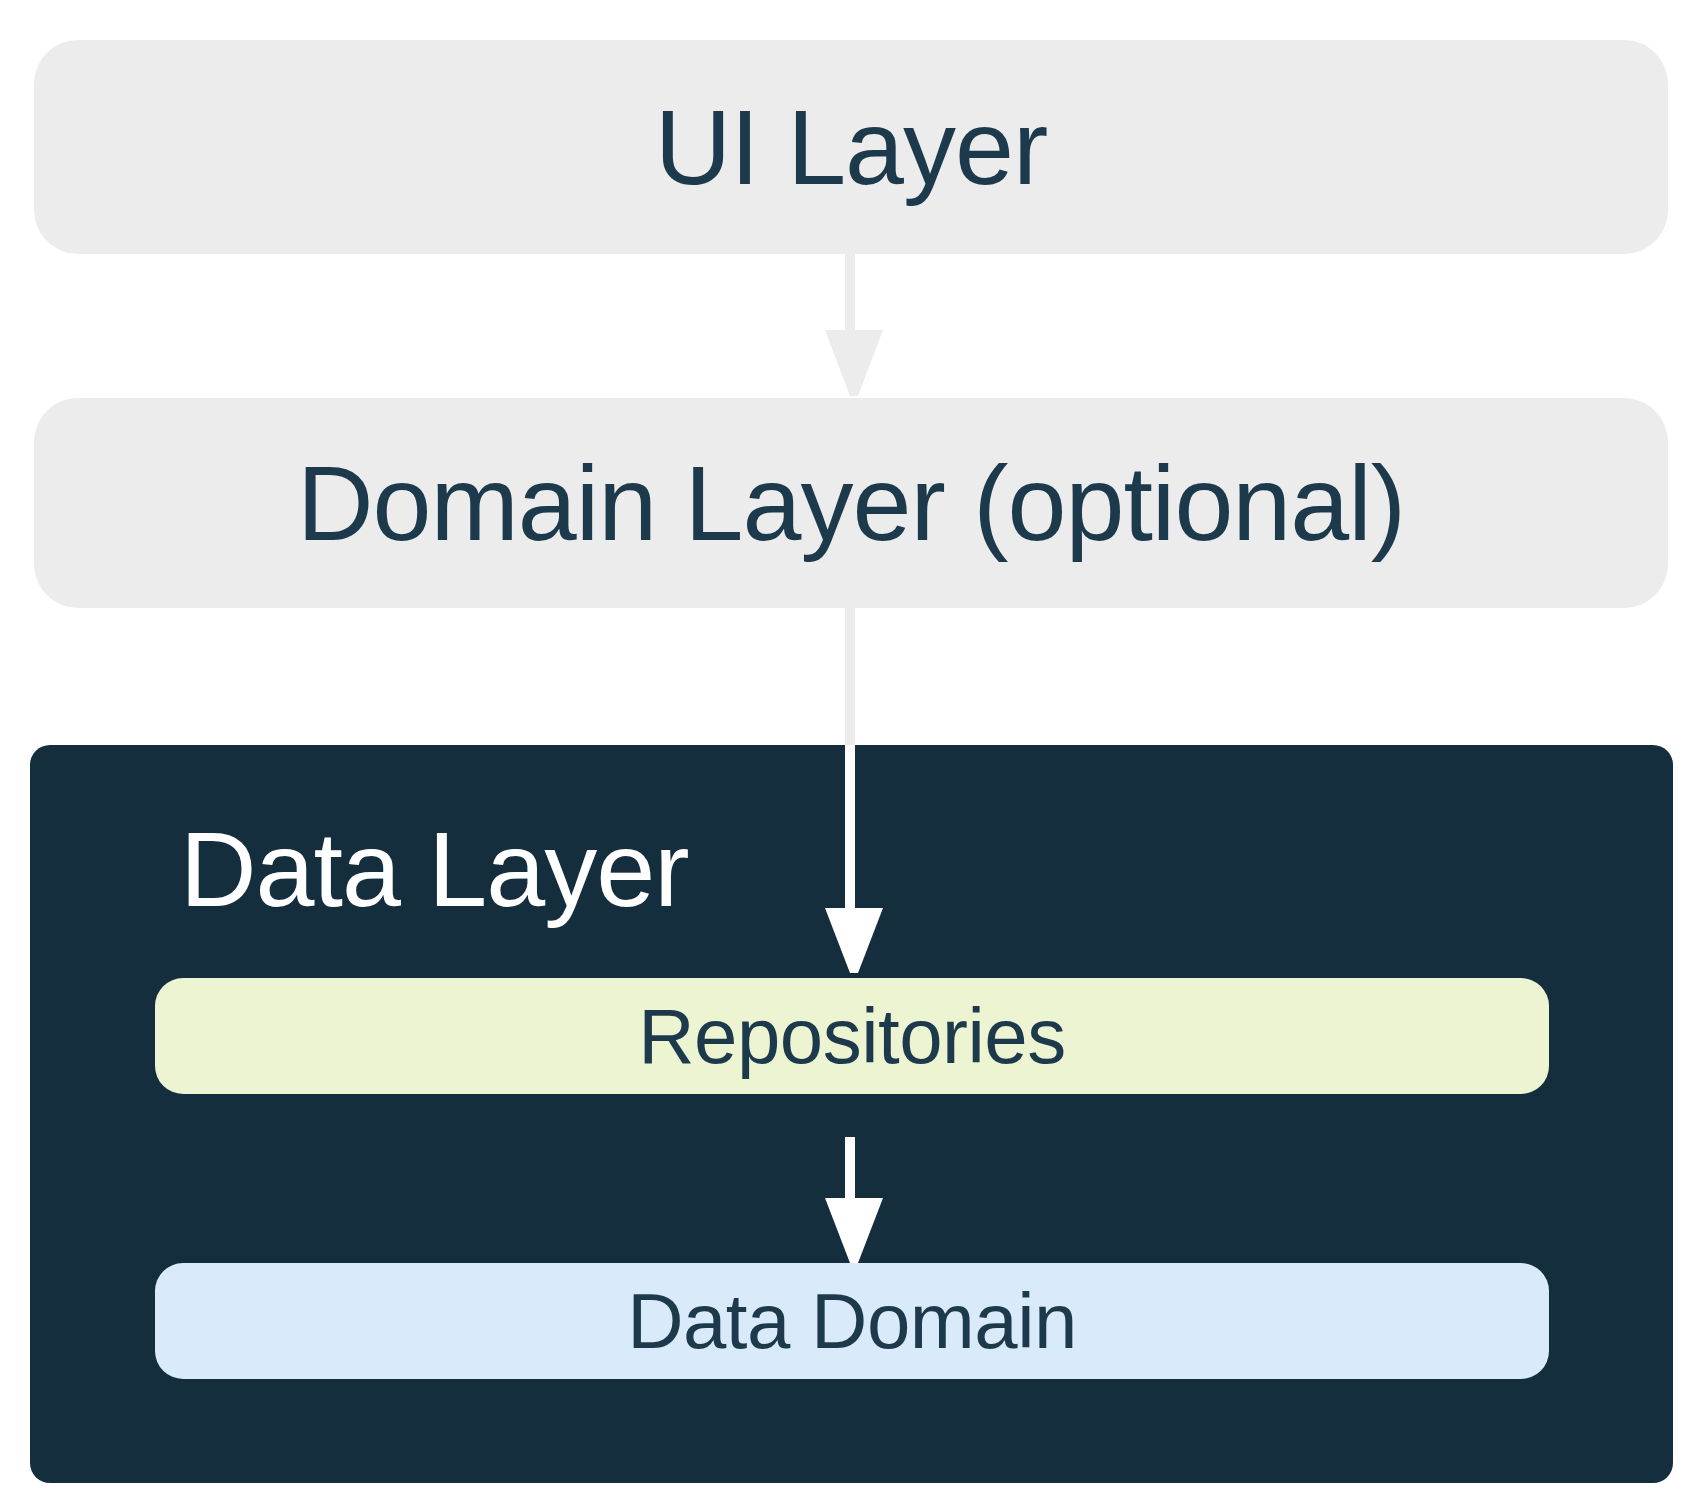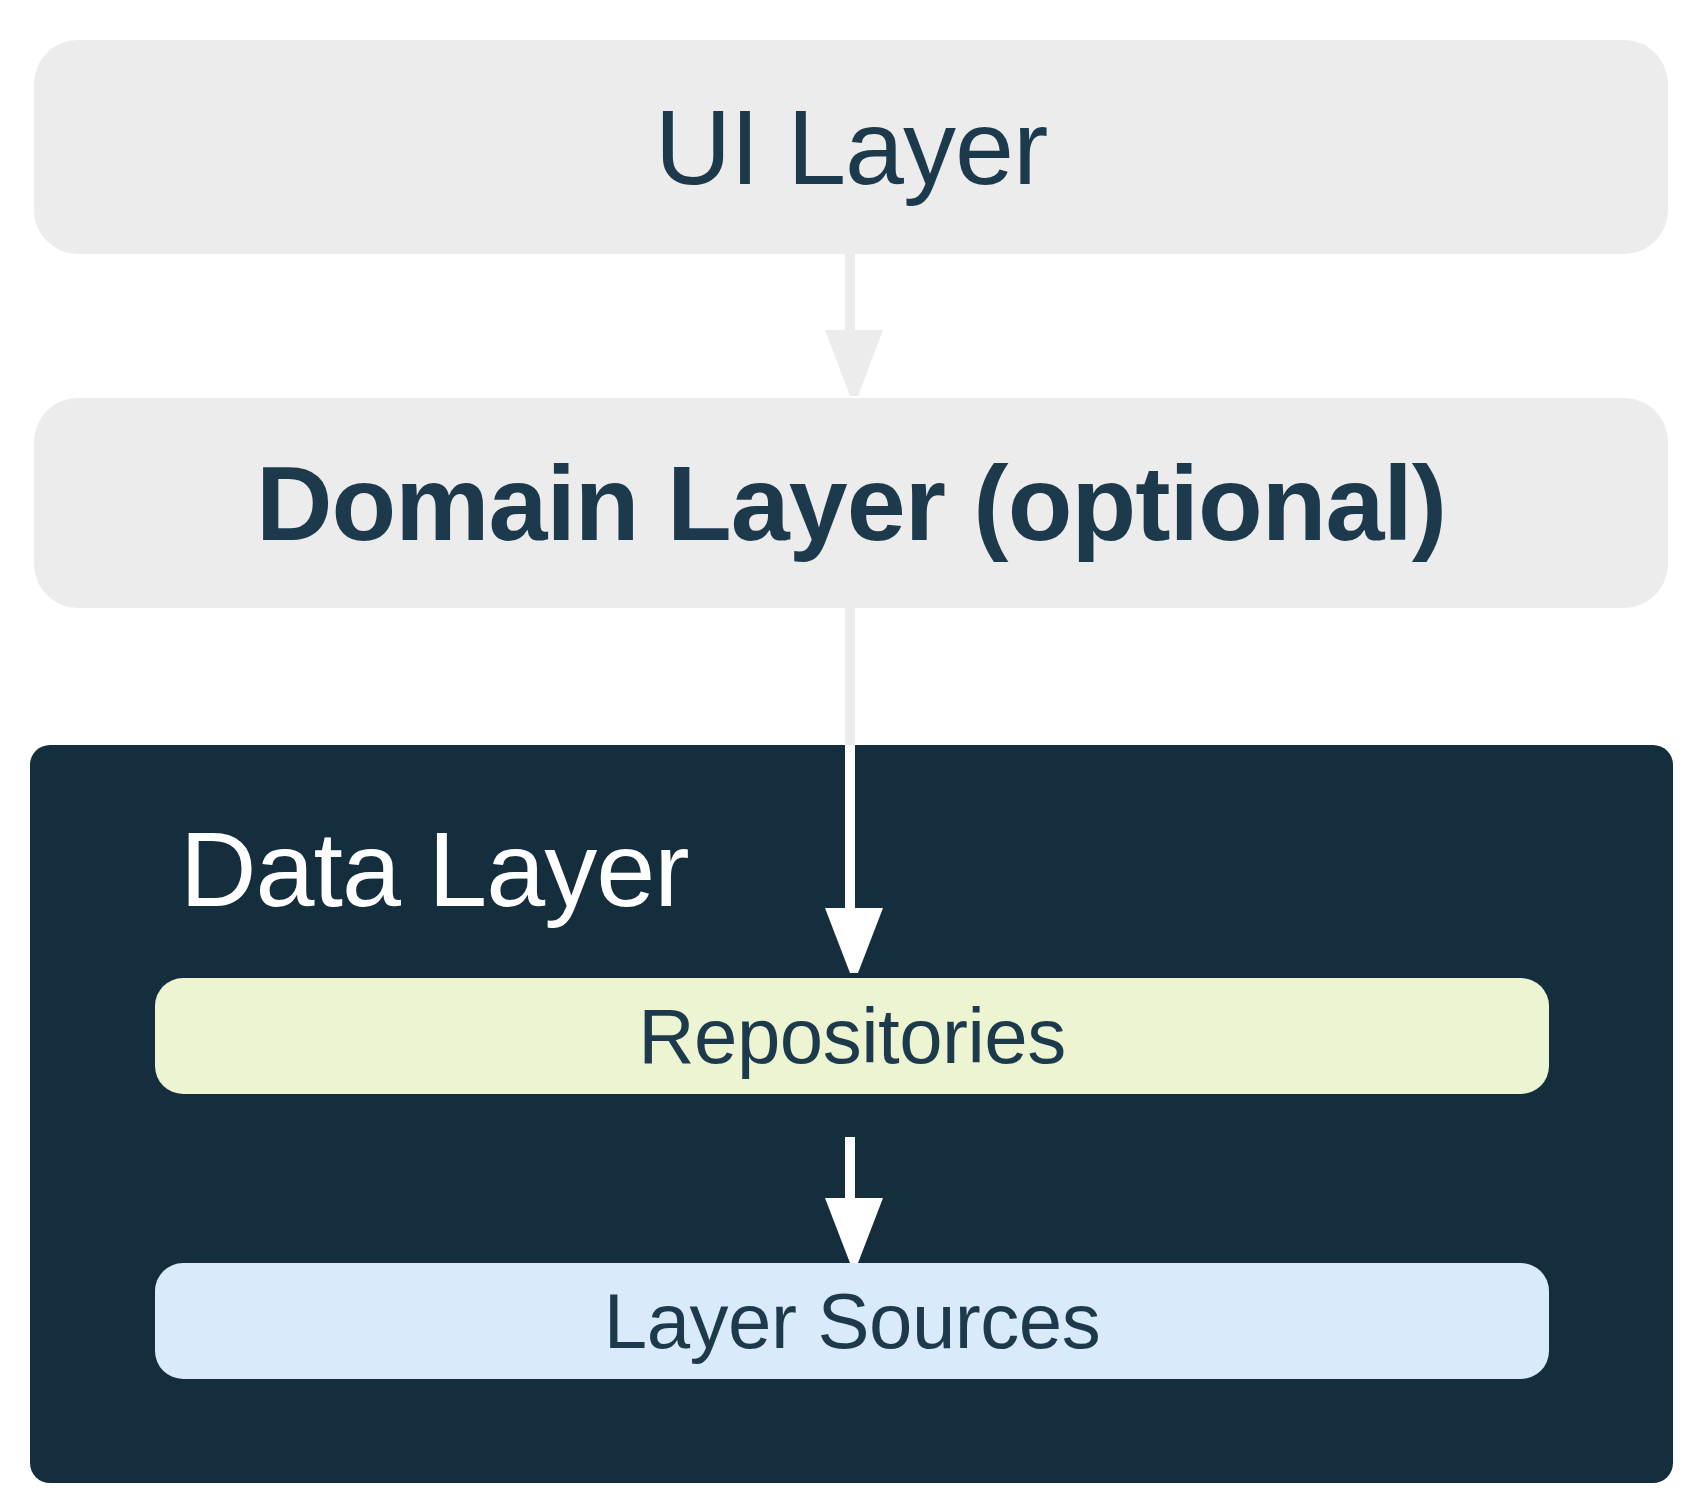--- a/index.html
+++ b/index.html
@@ -27,21 +27,21 @@
     position:absolute;
     left:26px;
     width:1634px;
     background:var(--light-gray);
     border-radius:44px;
     display:flex;
     align-items:center;
     justify-content:center;
   }
   .layer-box.ui{top:32px;height:214px;}
-  .layer-box.domain{top:390px;height:210px;font-weight:bold;}
+  .layer-box.domain{top:390px;height:210px;}
   .layer-label{
     font-size:106px;
     letter-spacing:-1px;
     color:var(--text-dark);
     white-space:nowrap;
   }
 
   
   .dark-box{
     position:absolute;
@@ -125,21 +125,21 @@
   </div>
 
   <div class="dark-box">
     <div class="dark-title">Data Layer</div>
 
     <div class="inner-box repositories">
       <span class="inner-label">Repositories</span>
     </div>
 
     <div class="inner-box data-sources">
-      <span class="inner-label">Layer Sources</span>
+      <span class="inner-label">Data Domain</span>
     </div>
   </div>
 
   <div class="arrow-shaft gray shaft-2-gray"></div>
   <div class="arrow-shaft white shaft-2-white"></div>
   <div class="arrow-head white head-2"></div>
 
   <div class="arrow-shaft white shaft-3"></div>
   <div class="arrow-head white head-3"></div>
 

